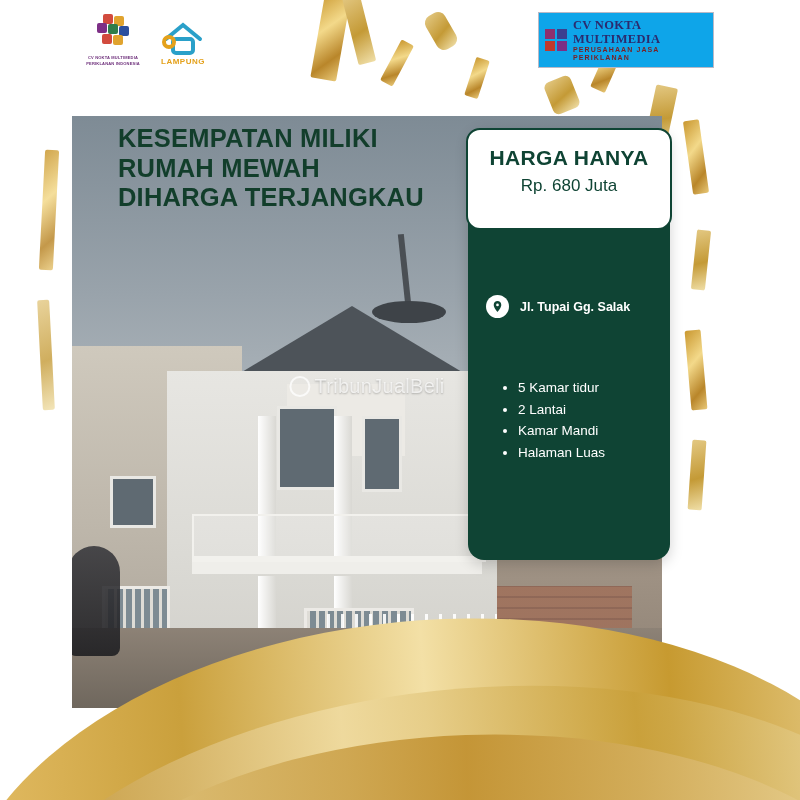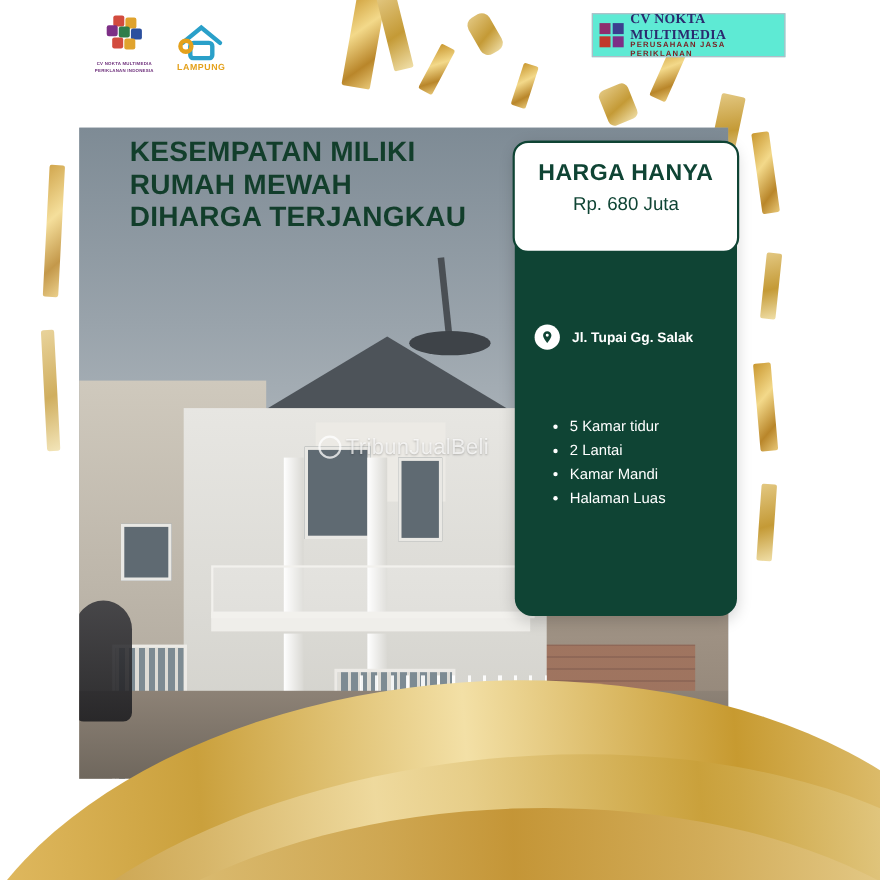--- a/index.html
+++ b/index.html
@@ -79,22 +79,22 @@
     font-weight: bold;
     letter-spacing: .5px;
     margin-top: 2px;
   }
 
   .logo-right {
     position: absolute;
     right: 86px;
     top: 12px;
     width: 176px;
-    height: 40px;
-    background: #5eead4;
+    height: 56px;
+    background: #0ea5e9;
     border: 1px solid #b9b9c6;
     display: flex;
     align-items: center;
     gap: 6px;
     padding: 2px 6px;
     box-sizing: border-box;
   }
   .logo-right .mini-squares {
     width: 22px;
     height: 22px;
@@ -236,28 +236,29 @@
   .lamp-head {
     position: absolute;
     left: 300px; top: 185px;
     width: 74px; height: 22px;
     background: #3e4348;
     border-radius: 50%;
   }
   .watermark {
     position: absolute;
     left: 50%;
-    top: 280px;
+    top: 259px;
     transform: translateX(-50%);
     color: rgba(255,255,255,.72);
     font-size: 20px;
     letter-spacing: .3px;
     white-space: nowrap;
     text-shadow: 0 1px 2px rgba(0,0,0,.25);
     display: flex;
+    align-items: center;
     gap: 4px;
   }
   .wm-circle {
     width: 17px; height: 17px;
     border: 2px solid rgba(255,255,255,.75);
     border-radius: 50%;
     display: inline-block;
   }
 
   

